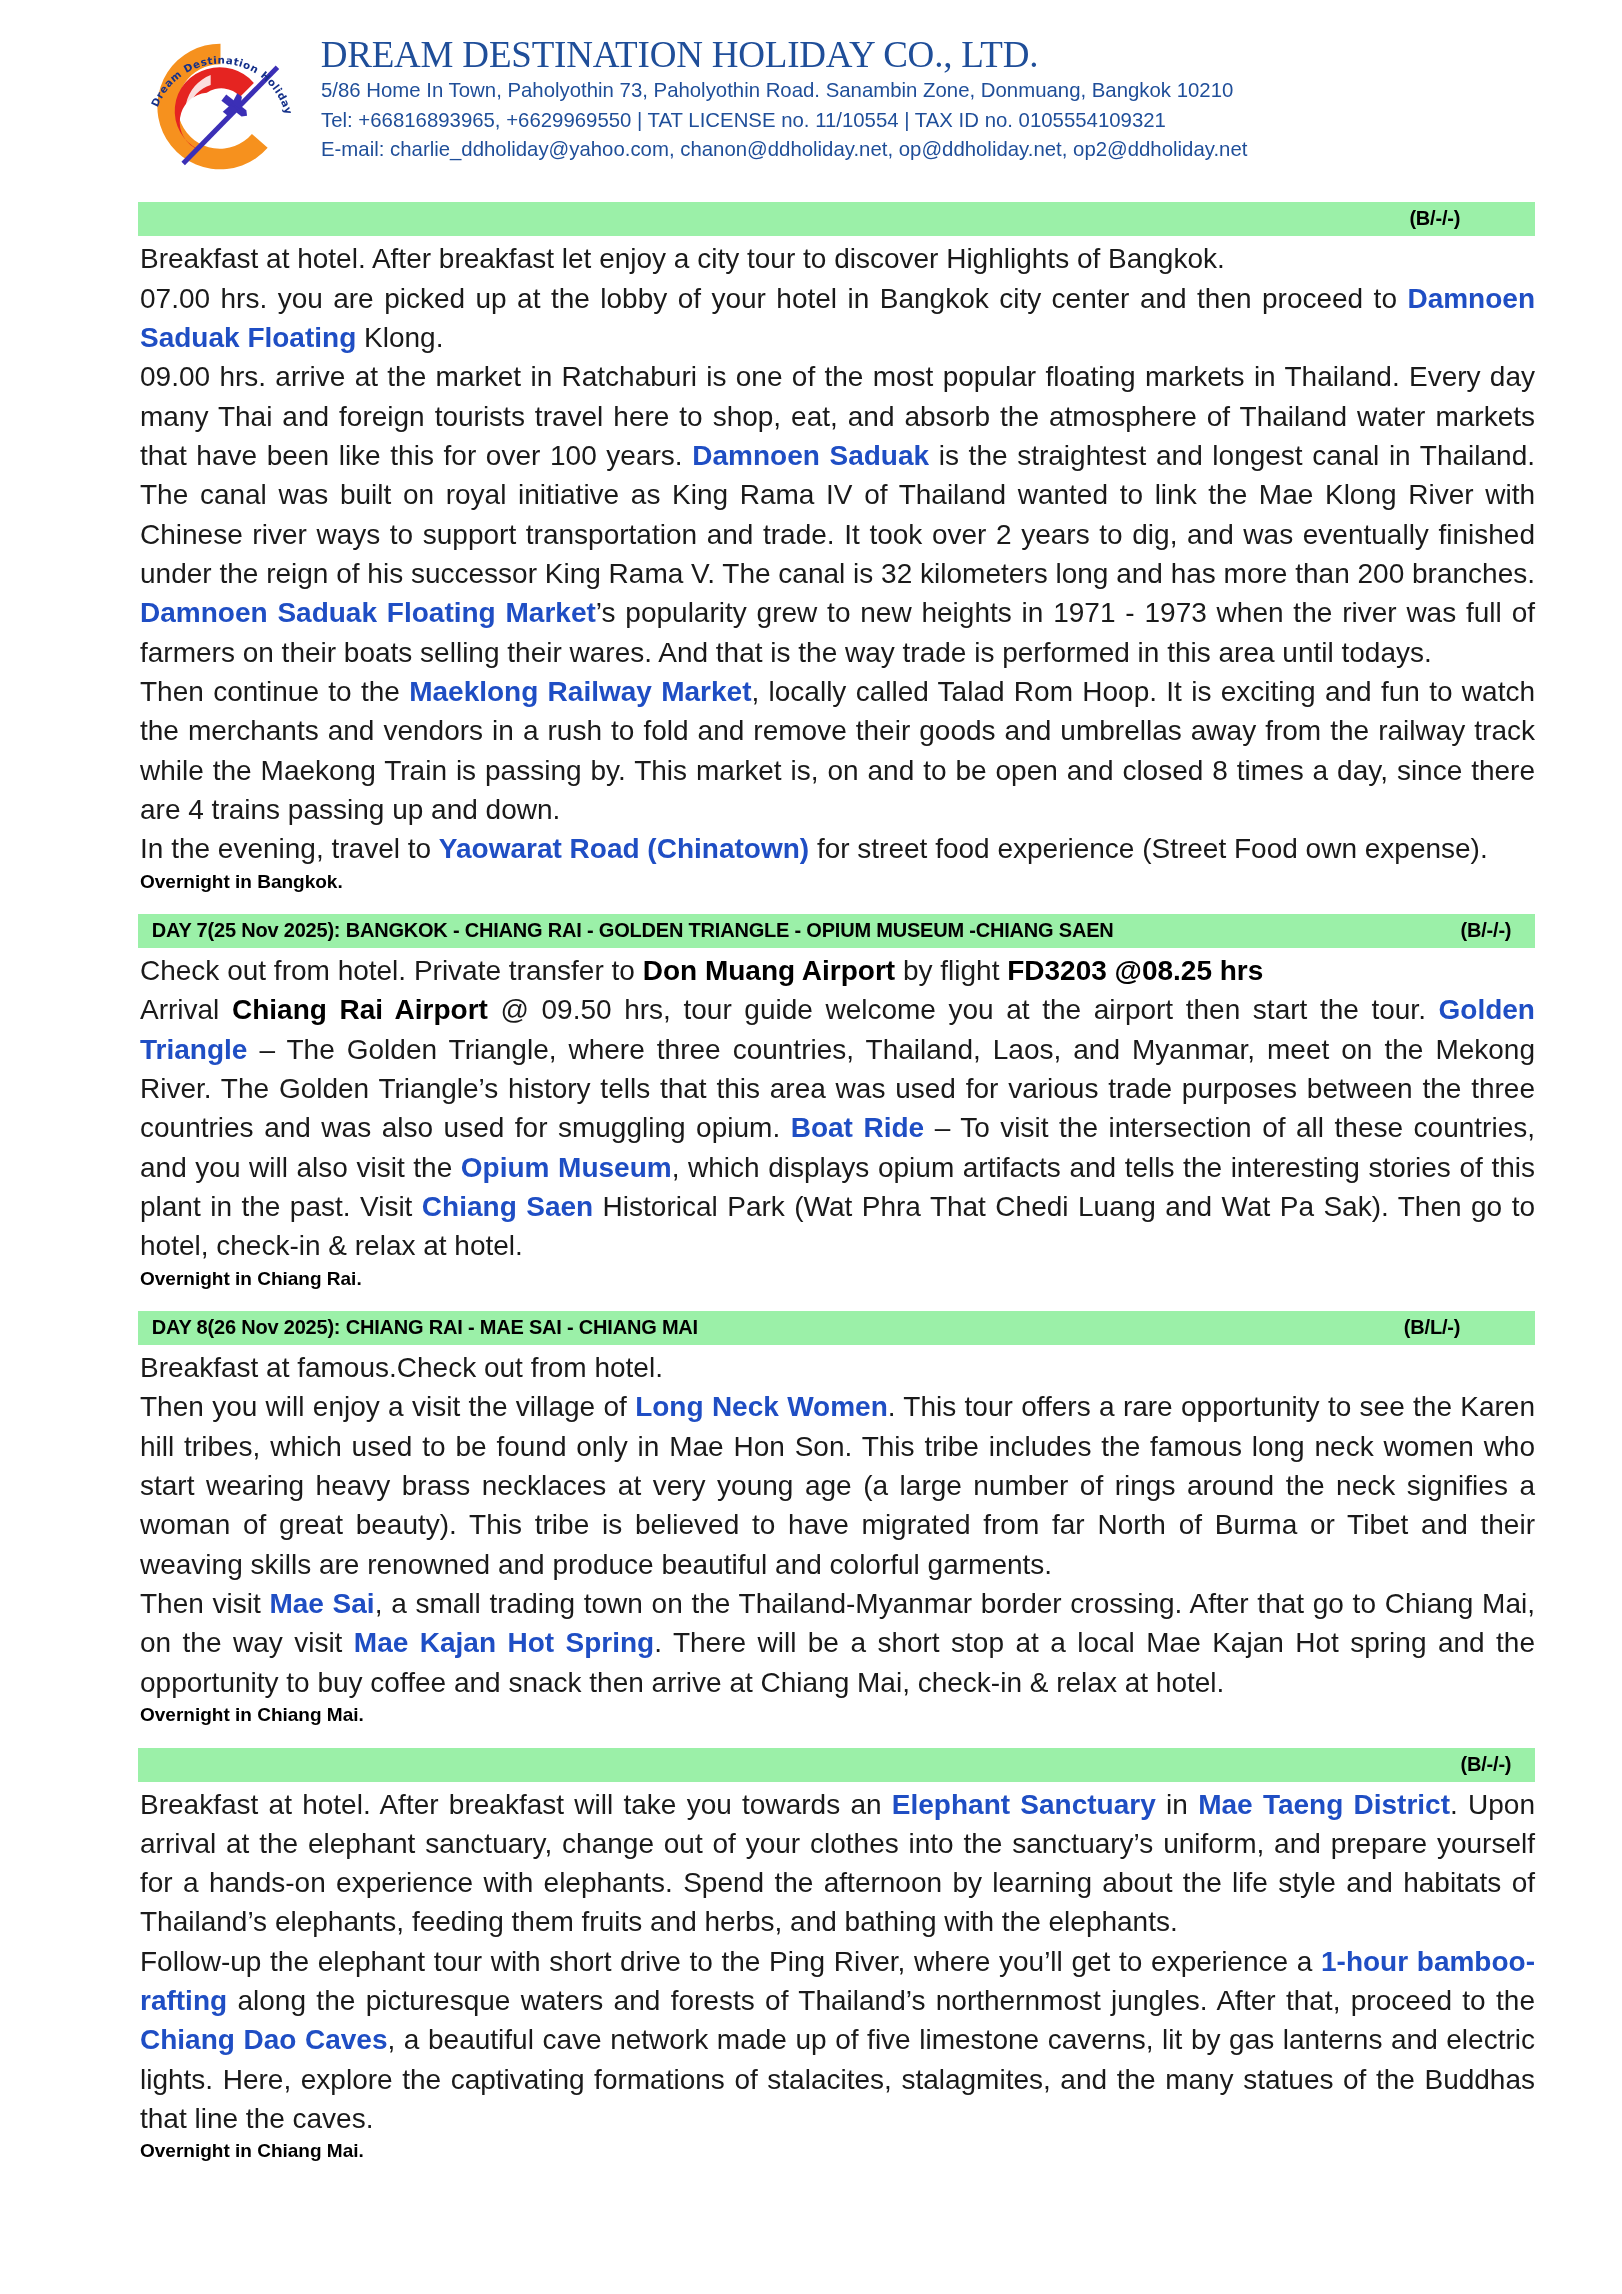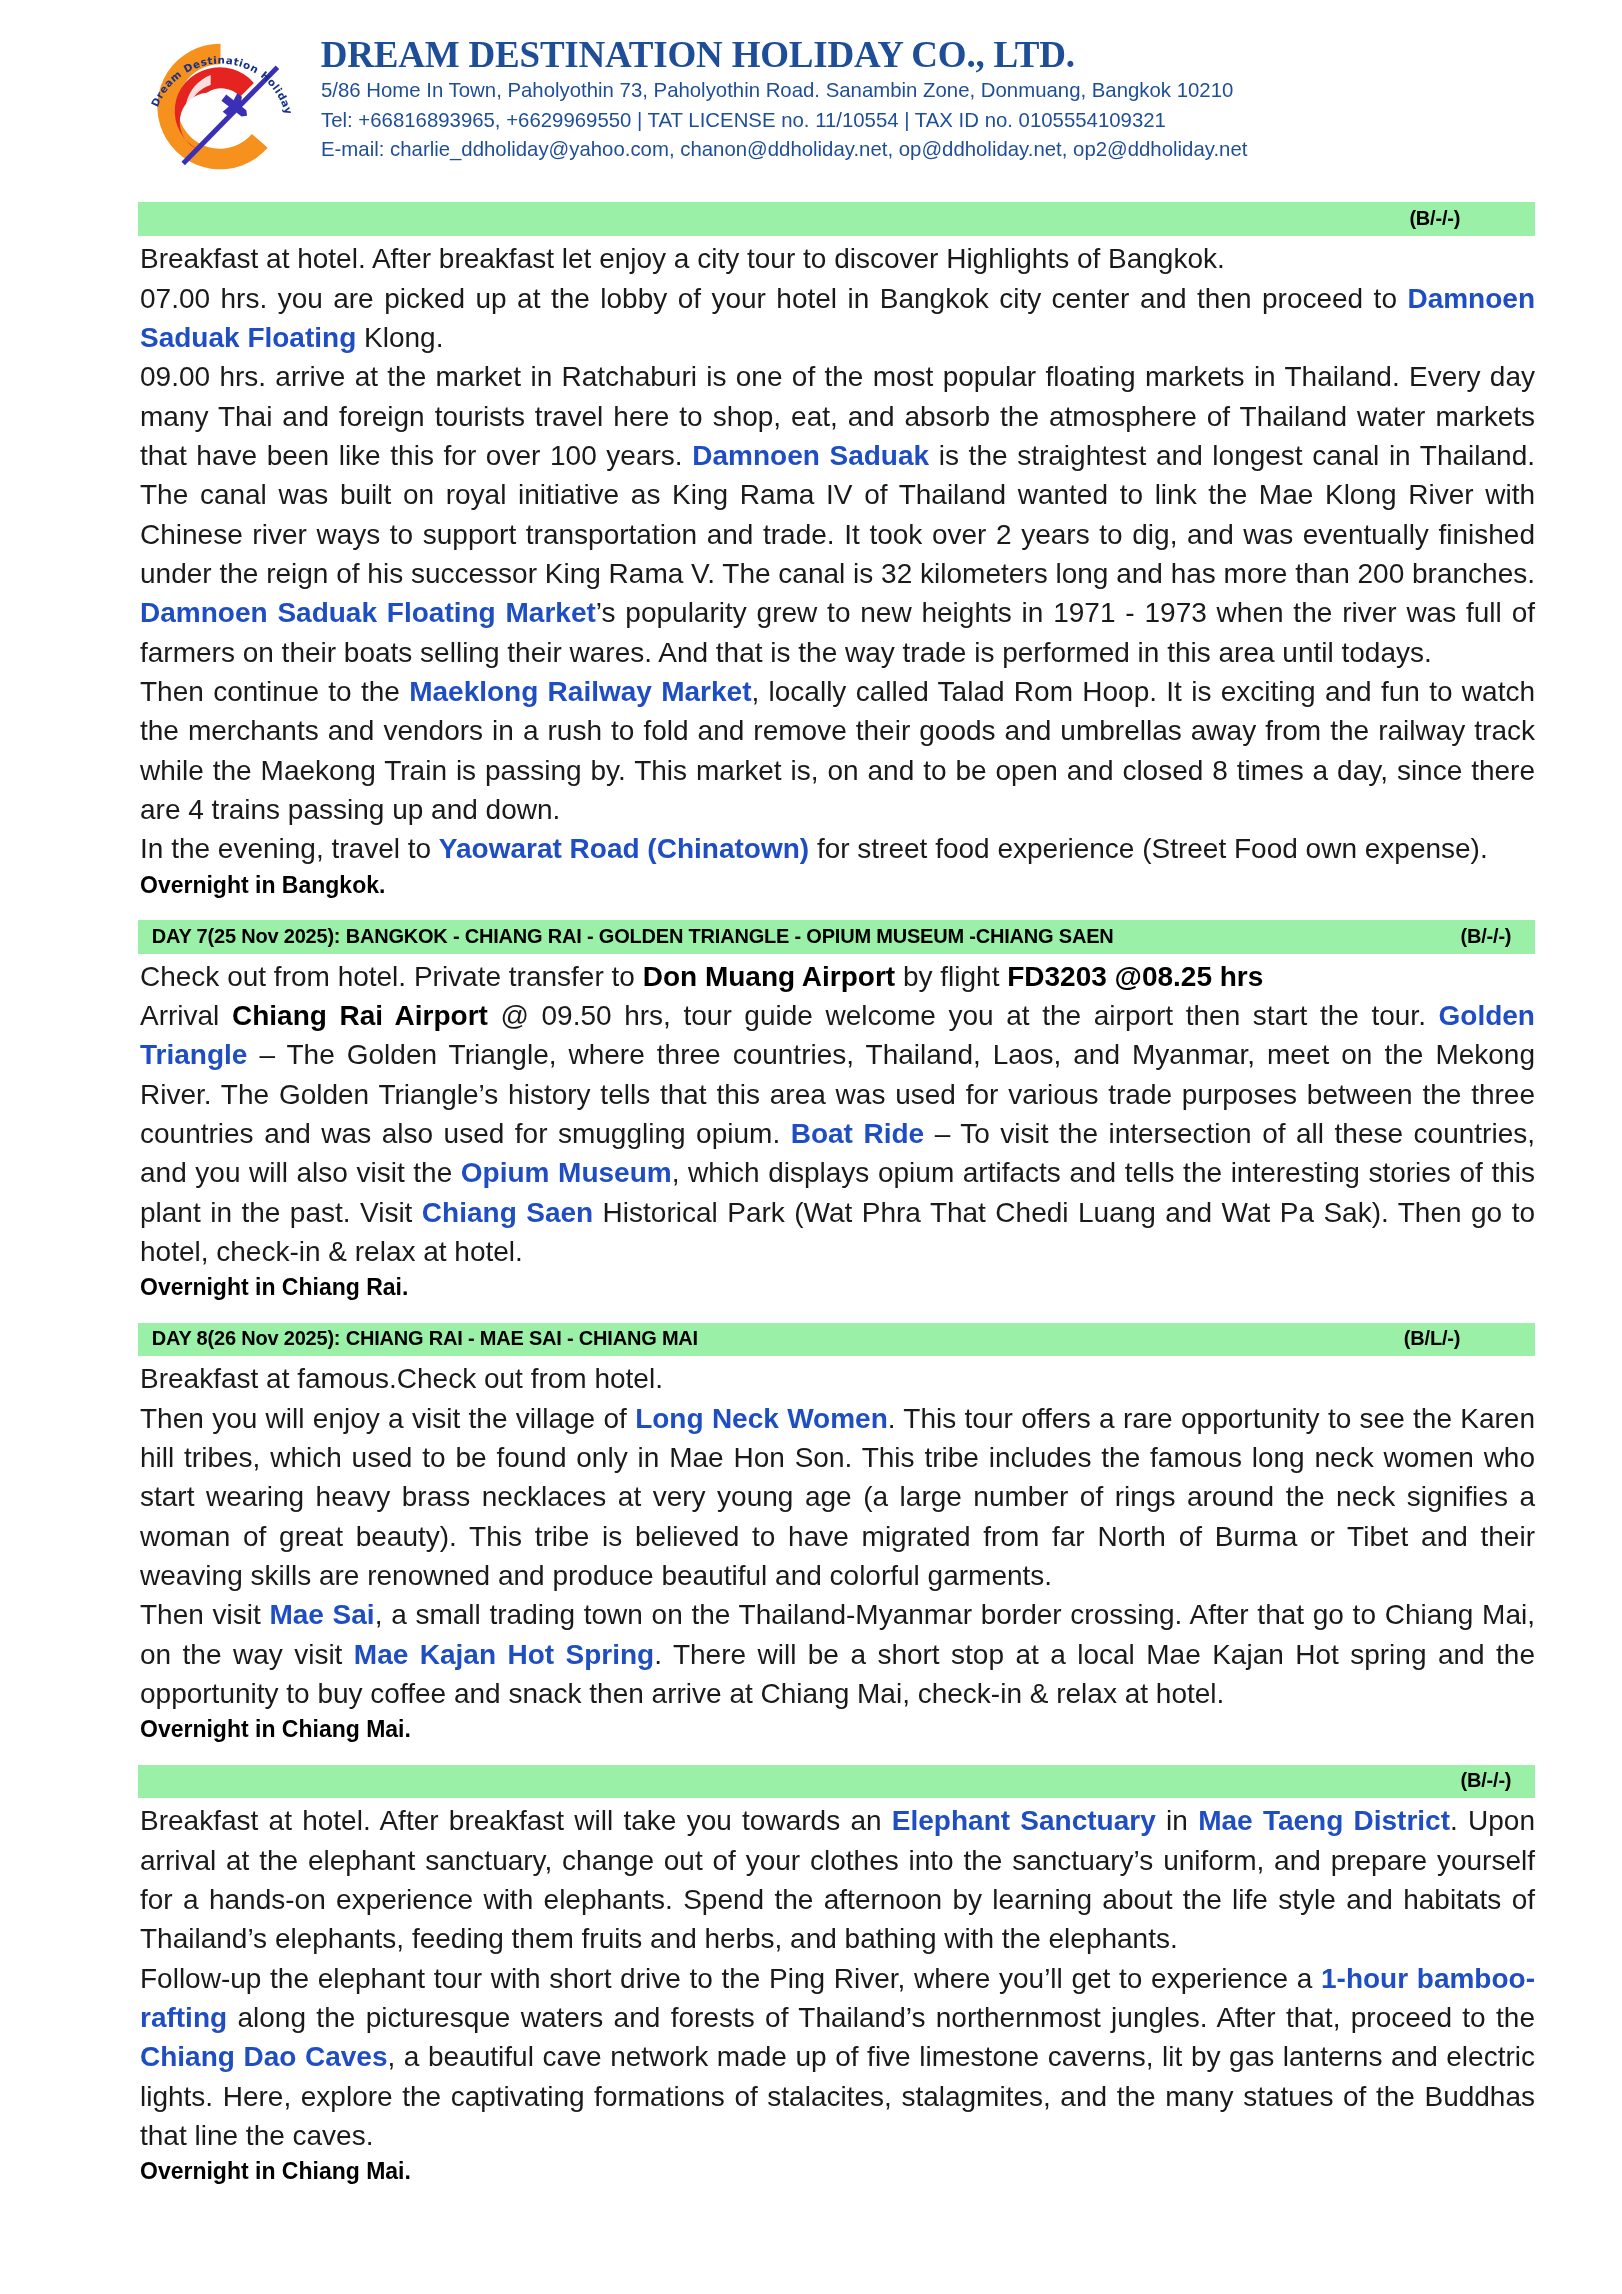--- a/index.html
+++ b/index.html
@@ -39,21 +39,21 @@
     margin-left: 0px;
   }
   .logo svg { display:block; width:165px; height:165px; }
 
   .company-block {
     padding-top: 13.8px;
     flex: 1 1 auto;
   }
   .company-name {
     font-family: "Liberation Serif", serif;
-    font-weight: bold;
+    font-weight: normal;
     font-size: 37px;
     letter-spacing: -0.2px;
     color: #1F4E99;
     line-height: 1.06;
     white-space: nowrap;
   }
   .company-line {
     font-family: "Liberation Sans", sans-serif;
     font-size: 21px;
     color: #1F4E99;
@@ -104,21 +104,21 @@
     color: #1F4EC4;
     font-weight: bold;
   }
   b.blk {
     color: #000000;
     font-weight: bold;
     margin-top: 12px;
   }
   .overnight {
     font-family: "Liberation Sans", sans-serif;
-    font-size: 23px;
+    font-size: 19px;
     font-weight: bold;
     color: #000000;
     line-height: 1.405;
     margin: 0;
     padding-left: 2px;
   }
 </style>
 </head>
 <body>
 

